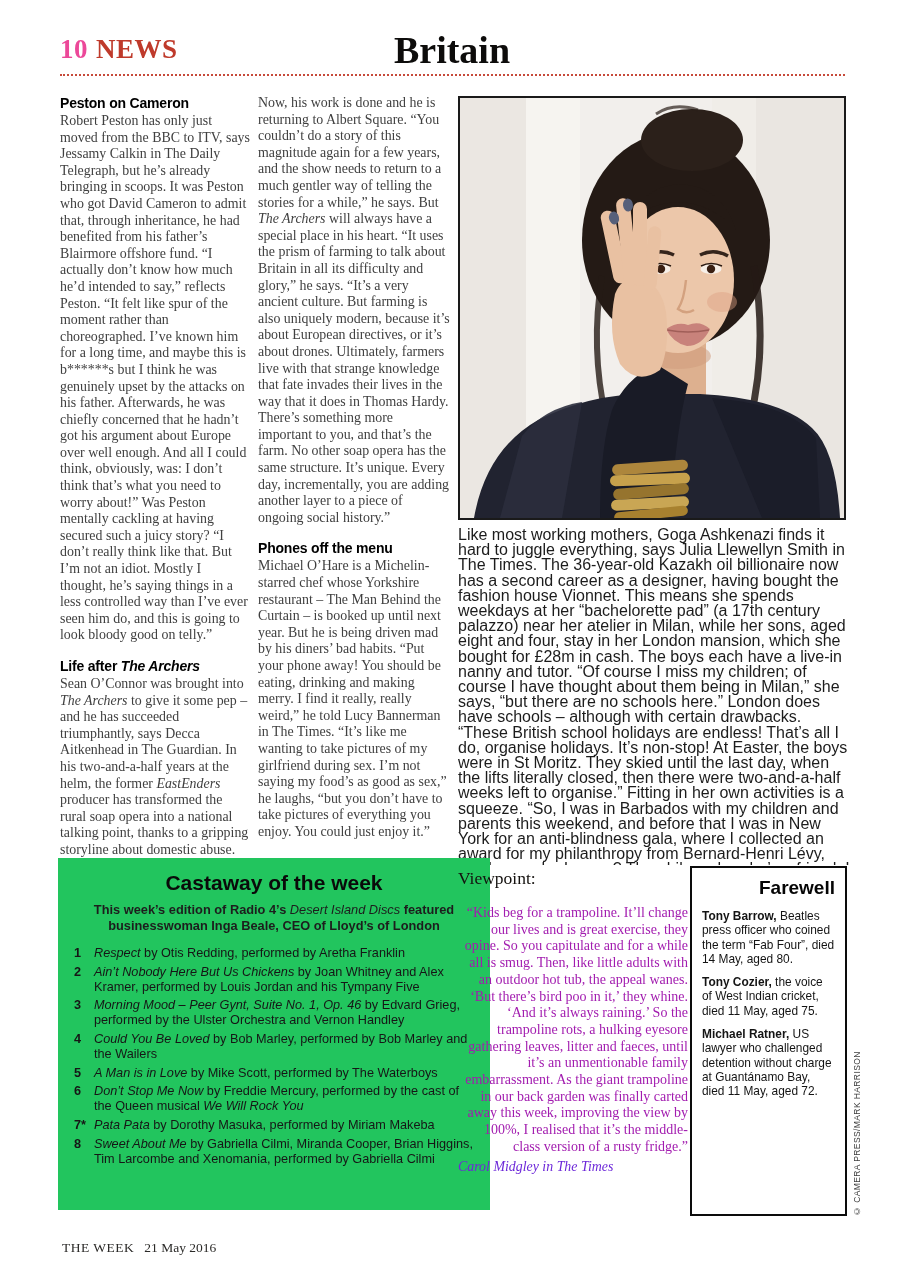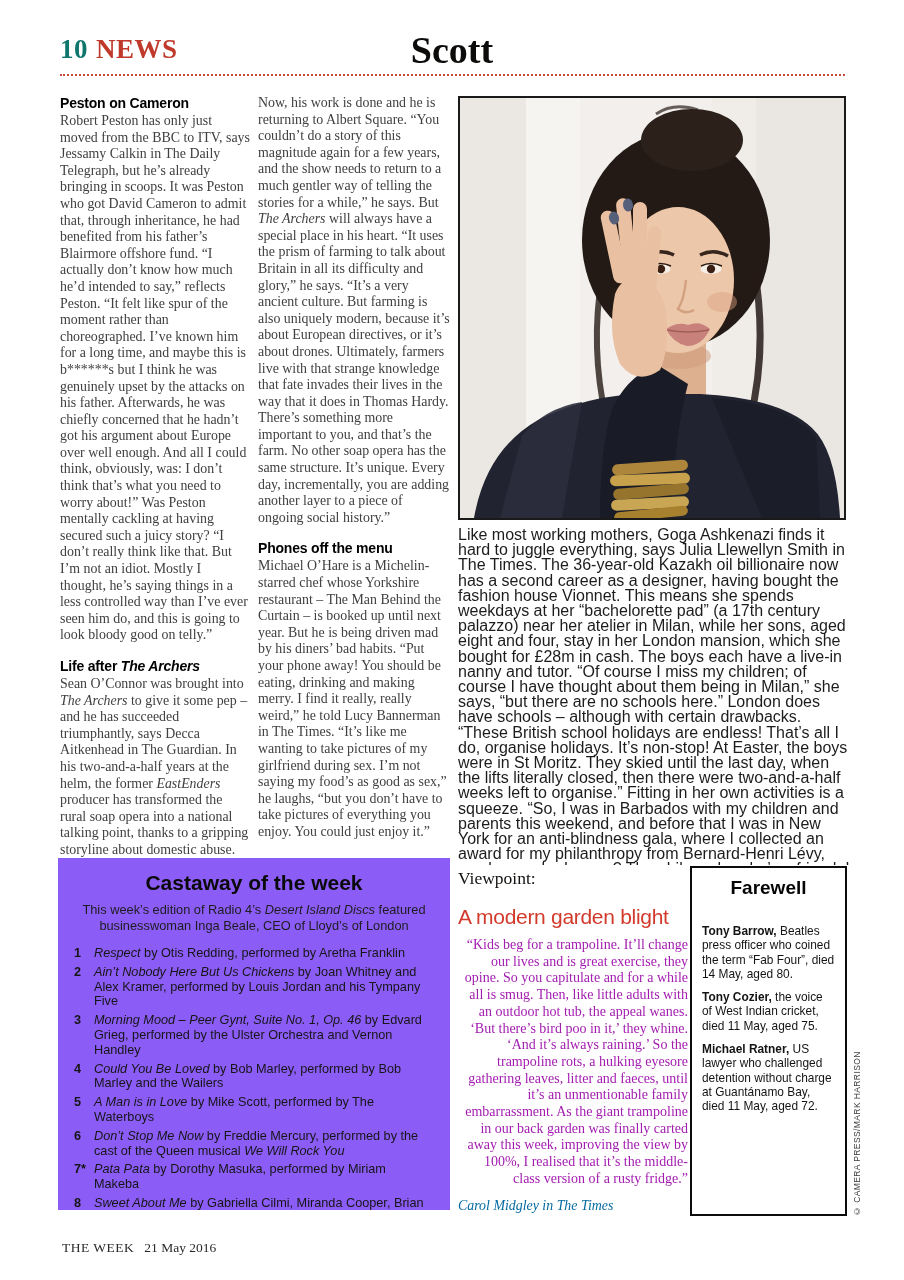--- a/index.html
+++ b/index.html
@@ -5,21 +5,21 @@
   * { margin:0; padding:0; box-sizing:border-box; }
   html,body { background:#ffffff; }
   body {
     width:904px; height:1280px; position:relative; overflow:hidden;
     font-family:"Liberation Serif","DejaVu Serif",serif; color:#151210;
   }
   .sans { font-family:"Liberation Sans","DejaVu Sans",sans-serif; }
 
   
   .folio { position:absolute; left:60px; top:34px; font-weight:bold; font-size:27px; letter-spacing:.5px; }
-  .folio .num { color:#0f766e; margin-right:8px;text-align:center; }
+  .folio .num { color:#ec4899; margin-right:8px;text-align:center; }
   .folio .sec { color:#bf3a2b; }
   .page-title { position:absolute; left:0; right:0; top:28px; text-align:center;
     font-size:38px; font-weight:bold; color:#0d0c0b; }
   .head-rule { position:absolute; left:60px; right:59px; top:74px; border-bottom:2px dotted #c74a3a; }
 
   
   .col { position:absolute; top:95px; height:762px; overflow:hidden; }
   .col1 { left:60px;  width:190px; }
   .col2 { left:258px; width:192px; }
   .col h3 { font-family:"Liberation Sans","DejaVu Sans",sans-serif; font-size:14px;
@@ -28,62 +28,62 @@
   .col p { font-size:13.9px; line-height:16.6px; color:#404040; }
 
   
   .photo { position:absolute; left:458px; top:96px; width:388px; height:424px;
     border:2px solid #1a1a1a; background:#f2efec; }
   .photo svg { display:block; width:100%; height:100%; }
   .caption { position:absolute; left:458px; top:527px; width:392px; height:338px; overflow:hidden;
     font-family:"Liberation Sans","DejaVu Sans",sans-serif; font-size:16px; line-height:15.2px; color:#1c1c1c; }
 
   
-  .castaway { position:absolute; left:58px; top:858px; width:392px; height:352px;
-    background:#8b5cf6; padding:13px 16px 10px; overflow:hidden;
+  .castaway { position:absolute; left:58px; top:858px; width:432px; height:352px;
+    background:#22c55e; padding:13px 16px 10px; overflow:hidden;
     font-family:"Liberation Sans","DejaVu Sans",sans-serif; }
   .castaway h2 { text-align:center; font-size:21px; font-weight:bold; color:#0a0a0a; margin-bottom:7px; }
   .castaway .sub { text-align:center; font-size:12.8px; font-style:italic; line-height:15.5px;
     margin:0 6px 13px; color:#1d1d1d; }
-  .castaway .sub i { font-style:normal; }
+  .castaway .sub i { font-style:normal;font-weight:bold; }
   .track { display:flex; margin-bottom:4px; font-size:12.7px; line-height:14.8px; color:#161616; }
   .track .num { font-weight:bold; width:20px; flex:none; }
   .track .txt { flex:1; }
 
   
   .viewpoint { position:absolute; left:458px; top:868px; width:230px; }
   .vp-kicker { font-size:17.5px; color:#14110e; margin-bottom:16px; }
   .vp-title { font-family:"Liberation Sans","DejaVu Sans",sans-serif; font-size:21px;
     color:#d23a2c; font-weight:normal; letter-spacing:-.3px; margin-bottom:8px; }
   .vp-body { font-size:14px; line-height:16.7px; color:#a21caf;text-align:right; }
-  .vp-byline { font-size:13.9px; font-style:italic; margin-top:10px; color:#0369a1; }
+  .vp-byline { font-size:13.9px; font-style:italic; margin-top:3px; color:#6d28d9; }
 
   
   .farewell { position:absolute; left:690px; top:866px; width:157px; height:350px;
     border:2px solid #0c0c0c; background:#fff; padding:9px 10px;
     font-family:"Liberation Sans","DejaVu Sans",sans-serif; overflow:hidden; }
-  .farewell h2 { text-align:center; font-size:19px; font-weight:bold; margin-bottom:25px; color:#050505; }
+  .farewell h2 { text-align:right; font-size:19px; font-weight:bold; margin-bottom:10px; color:#050505; }
   .obit { font-size:11.9px; line-height:14.3px; margin-bottom:9px; color:#141414; }
   .obit b { font-weight:bold; }
 
   
   .credit { position:absolute; left:852px; top:1076px; height:140px;
     writing-mode:vertical-rl; transform:rotate(180deg);
     font-family:"Liberation Sans","DejaVu Sans",sans-serif; font-size:8.5px;
     letter-spacing:.4px; color:#3c3c3c; white-space:nowrap; }
   .footer { position:absolute; left:62px; top:1240px; font-size:13.5px; color:#2b2a28; }
   .footer .brand { letter-spacing:.5px; margin-right:10px; }
 </style>
 </head>
 <body>
 
 <div class="folio">
   <span class="num">10</span><span class="sec">NEWS</span>
 </div>
-<div class="page-title">Scott</div>
+<div class="page-title">Britain</div>
 <div class="head-rule"></div>
 
 <div class="col col1">
   <h3>Peston on Cameron</h3>
   <p>Robert Peston has only just moved from the BBC to ITV, says Jessamy Calkin in The Daily Telegraph, but he’s already bringing in scoops. It was Peston who got David Cameron to admit that, through inheritance, he had benefited from his father’s Blairmore offshore fund. “I actually don’t know how much he’d intended to say,” reflects Peston. “It felt like spur of the moment rather than choreographed. I’ve known him for a long time, and maybe this is b******s but I think he was genuinely upset by the attacks on his father. Afterwards, he was chiefly concerned that he hadn’t got his argument about Europe over well enough. And all I could think, obviously, was: I don’t think that’s what you need to worry about!” Was Peston mentally cackling at having secured such a juicy story? “I don’t really think like that. But I’m not an idiot. Mostly I thought, he’s saying things in a less controlled way than I’ve ever seen him do, and this is going to look bloody good on telly.”</p>
   <h3>Life after <i>The Archers</i></h3>
   <p>Sean O’Connor was brought into <i>The Archers</i> to give it some pep – and he has succeeded triumphantly, says Decca Aitkenhead in The Guardian. In his two-and-a-half years at the helm, the former <i>EastEnders</i> producer has transformed the rural soap opera into a national talking point, thanks to a gripping storyline about domestic abuse.</p>
 </div>
 
 <div class="col col2">
@@ -190,21 +190,20 @@
   </div>
   <div class="track">
     <span class="num">8</span>
     <span class="txt"><i>Sweet About Me</i><span> by Gabriella Cilmi, Miranda Cooper, Brian Higgins, Tim Larcombe and Xenomania, performed by Gabriella Cilmi</span></span>
   </div>
 
 </div>
 
 <div class="viewpoint">
   <div class="vp-kicker">Viewpoint:</div>
-  <div class="vp-title sans">A modern garden blight</div>
   <p class="vp-body">“Kids beg for a trampoline. It’ll change our lives and is great exercise, they opine. So you capitulate and for a while all is smug. Then, like little adults with an outdoor hot tub, the appeal wanes. ‘But there’s bird poo in it,’ they whine. ‘And it’s always raining.’ So the trampoline rots, a hulking eyesore gathering leaves, litter and faeces, until it’s an unmentionable family embarrassment. As the giant trampoline in our back garden was finally carted away this week, improving the view by 100%, I realised that it’s the middle-class version of a rusty fridge.”</p>
   <div class="vp-byline">Carol Midgley in The Times</div>
 </div>
 
 <div class="farewell">
   <h2>Farewell</h2>
   <p class="obit"><b>Tony Barrow,</b><span> Beatles press officer who coined the term “Fab Four”, died 14 May, aged 80.</span></p>
   <p class="obit"><b>Tony Cozier,</b><span> the voice of West Indian cricket, died 11 May, aged 75.</span></p>
   <p class="obit"><b>Michael Ratner,</b><span> US lawyer who challenged detention without charge at Guantánamo Bay, died 11 May, aged 72.</span></p>
 </div>

